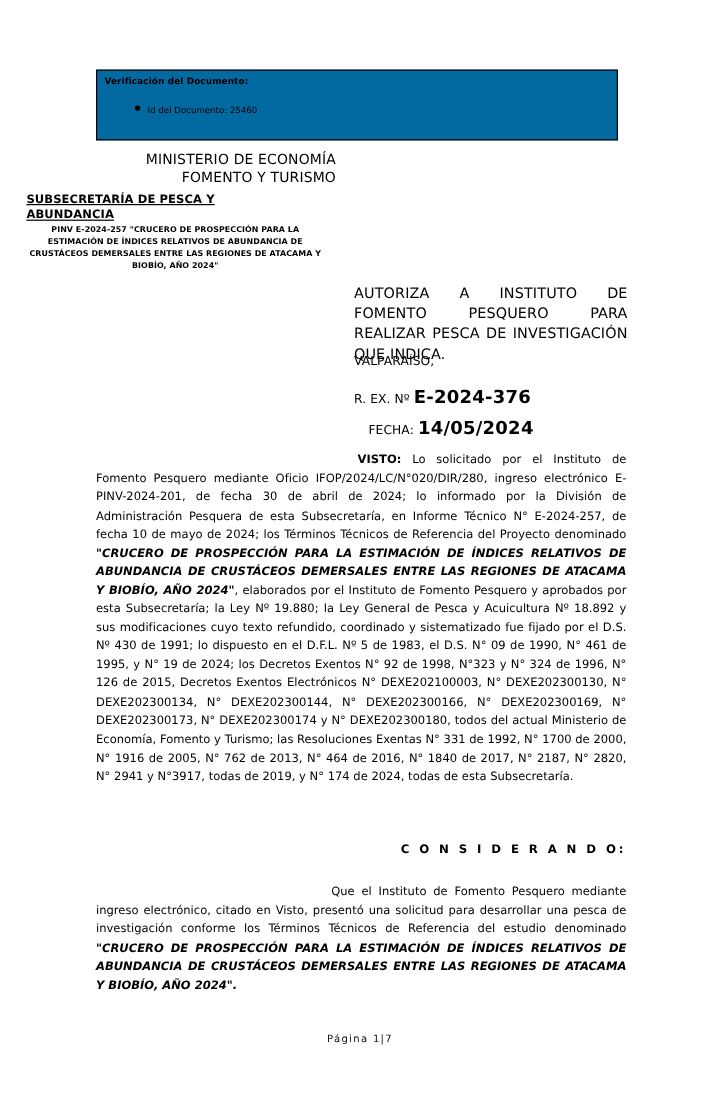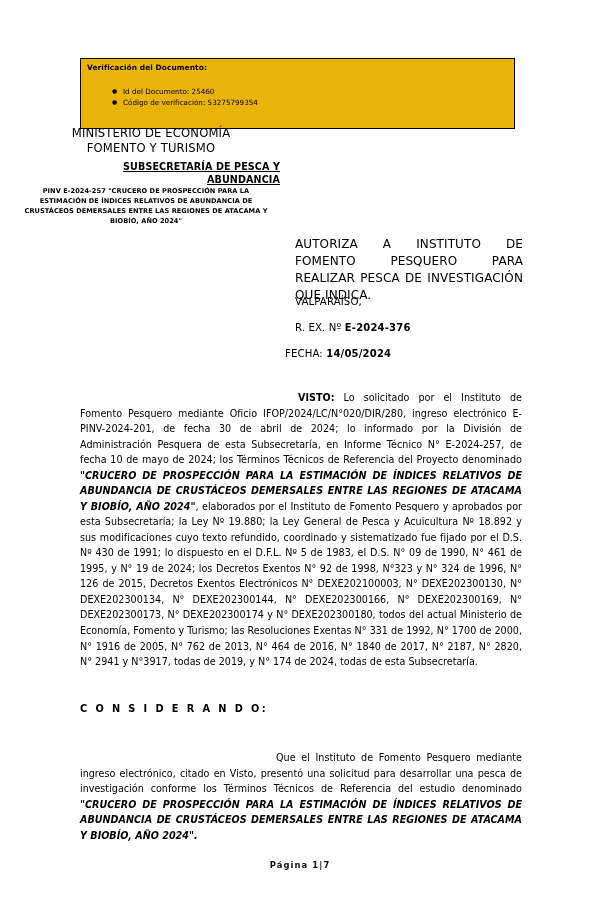--- a/index.html
+++ b/index.html
@@ -18,21 +18,21 @@
 
   
   .verif-box {
     position: absolute;
     left: 80px;
     top: 58px;
     width: 435px;
     box-sizing: border-box;
     border: 1.5px solid #000;
     padding: 4px 6px 5px 6px;
-    background: #eab308;
+    background: #0369a1;
   }
   .verif-title {
     font-size: 7.4px;
     font-weight: bold;
     letter-spacing: 0.1px;
     line-height: 1.25;
     margin: 0 0 1px 0;
   }
   .verif-list {
     margin: 14px;
@@ -52,31 +52,31 @@
     font-size: 6px;
     line-height: 1.75;
   }
 
   
   .ministry {
     position: absolute;
     left: 22px;
     top: 126px;
     width: 258px;
-    text-align: center;
+    text-align: right;
     font-size: 11.6px;
     line-height: 1.32;
     letter-spacing: 0.15px;
   }
   .subsec {
     position: absolute;
     left: 22px;
     top: 160px;
     width: 258px;
-    text-align: right;
+    text-align: left;
     font-size: 9.6px;
     font-weight: bold;
     line-height: 1.38;
     letter-spacing: 0.1px;
   }
   .subsec span {
     text-decoration: underline;
     text-underline-offset: 1px;
   }
   .pinv {
@@ -112,38 +112,37 @@
   }
   .rex {
     position: absolute;
     left: 295px;
     top: 322px;
     font-size: 10.2px;
     letter-spacing: 0.1px;
   }
   .fecha {
     position: absolute;
-    left: 285px;
+    left: 307px;
     top: 348px;
     font-size: 10.2px;
     letter-spacing: 0.1px;
     text-align: center;
   }
   .rex b, .fecha b {
-    font-size: 10px;
+    font-size: 15px;
     font-weight: bold;
     letter-spacing: 0.2px;
   }
 
   
   .body-block {
     position: absolute;
     left: 80px;
     width: 442px;
-    margin-top: 14px;
   }
   .para {
     text-align: justify;
     font-size: 9.6px;
     line-height: 1.62;
     letter-spacing: 0.01px;
     margin: 0;
   }
   .para .lead {
     font-weight: bold;
@@ -154,54 +153,50 @@
   }
   .indent-visto { text-indent: 0; }
 
   #visto-para { top: 376px; }
 
   .considerando-head {
     position: absolute;
     left: 80px;
     top: 703px;
     width: 442px;
-    text-align: left;
+    text-align: right;
     font-size: 9.8px;
     font-weight: bold;
     letter-spacing: 2.4px;
   }
 
   #considerando-para { top: 736px; }
 
   .footer {
     position: absolute;
     left: 0;
     top: 860px;
     width: 600px;
     text-align: center;
     font-size: 8.4px;
-    font-weight: bold;
+    font-weight: normal;
     letter-spacing: 1.1px;
     color: #111;
   }
 </style>
 </head>
 <body>
 
 <div class="verif-box">
   <div class="verif-title">Verificación del Documento:</div>
   <ul class="verif-list">
     <li>
       <span class="bullet">●</span>
       <span>Id del Documento: 25460</span>
     </li>
-    <li>
-      <span class="bullet">●</span>
-      <span>Código de verificación: 53275799354</span>
-    </li>
   </ul>
 </div>
 
 <div class="ministry">
   <div>MINISTERIO DE ECONOMÍA</div>
   <div>FOMENTO Y TURISMO</div>
 </div>
 
 <div class="subsec">
   <span>SUBSECRETARÍA DE PESCA Y</span><br>

